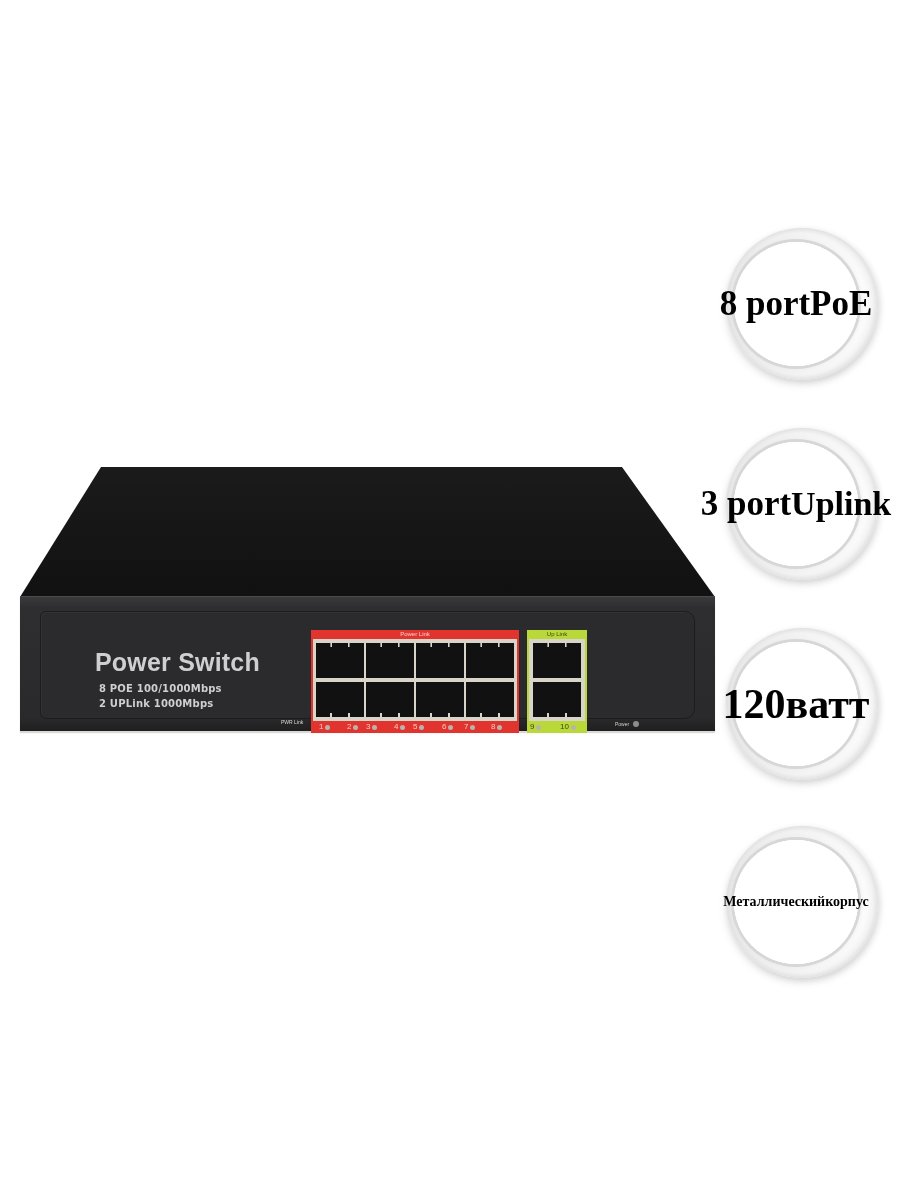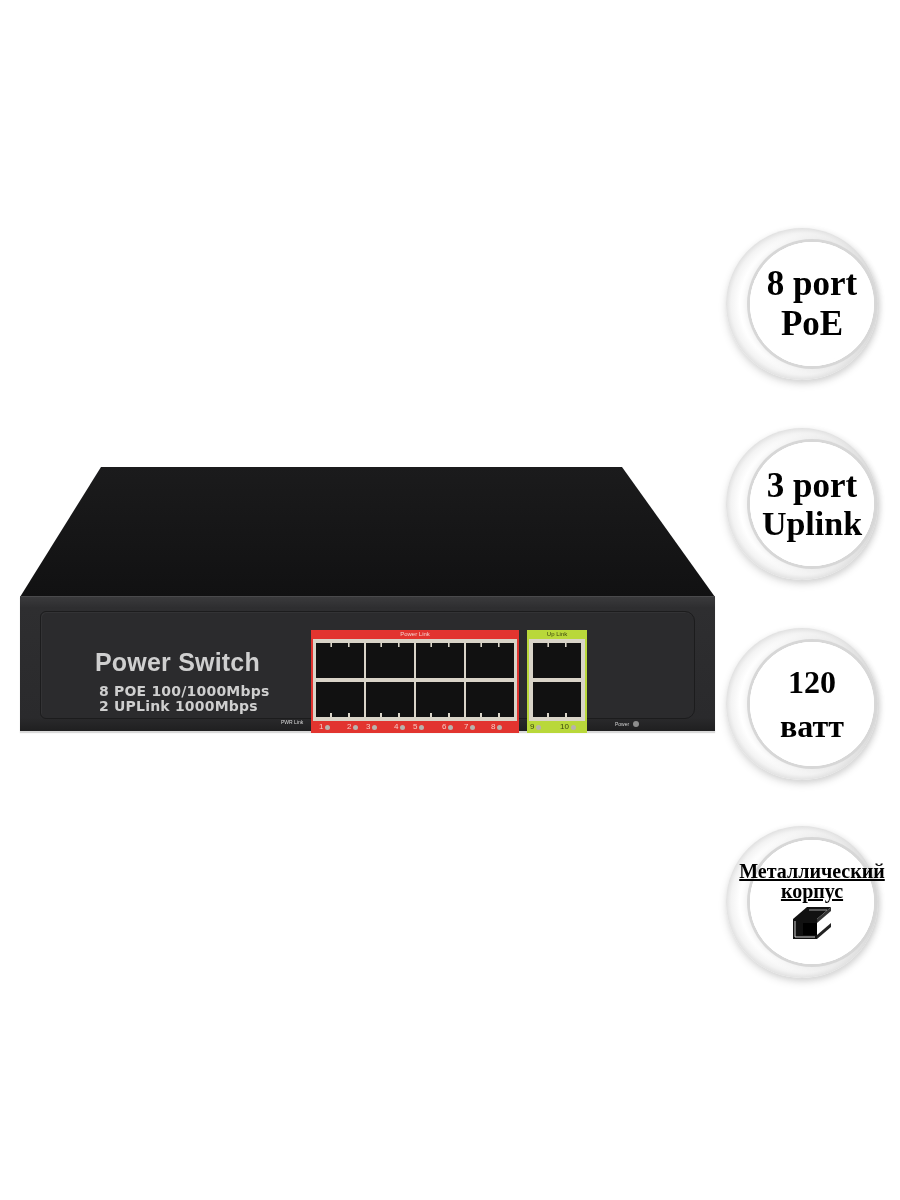--- a/index.html
+++ b/index.html
@@ -27,21 +27,21 @@
     border-radius: 6px 10px 10px 6px;
     box-shadow: inset 1px 1px 0 rgba(255,255,255,0.04);
   }
   .brand-title {
     position: absolute; left: 54px; top: 36px;
     color: #cfcfcf; font-size: 25px; font-weight: bold;
     letter-spacing: 0.2px; white-space: nowrap;
   }
   .spec-line {
     position: absolute; left: 58px; color: #cfcfcf;
-    font-size: 14px; font-weight: bold; white-space: nowrap;
+    font-size: 10px; font-weight: bold; white-space: nowrap;
     font-family: "DejaVu Sans", sans-serif; letter-spacing: 0.2px;
   }
   .spec-1 { top: 71px; }
   .spec-2 { top: 86px; text-align: center; }
   .pwr-link-label {
     position: absolute; left: 240px; top: 107px;
     color: #d8d8d8; font-size: 5px; white-space: nowrap;
   }
 
   
@@ -109,31 +109,31 @@
   }
   .power-indicator .led-dot { width: 6px; height: 6px; background: #8d8d8d; }
 
   
   .badge {
     position: absolute; width: 152px; height: 152px; border-radius: 50%;
     background: radial-gradient(circle at 50% 50%, #ffffff 0%, #ffffff 58%, #f3f3f3 66%, #dcdcdc 72%, #cfcfcf 76%, #e9e9e9 82%, #ffffff 92%);
     box-shadow: 0 4px 8px rgba(0,0,0,0.12), 2px 2px 6px rgba(0,0,0,0.08);
   }
   .badge-inner {
-    position: absolute; left: 24px; top: 14px; width: 124px; height: 124px; border-radius: 50%;
+    position: absolute; left: 8px; top: 14px; width: 124px; height: 124px; border-radius: 50%;
     background: radial-gradient(circle at 50% 45%, #ffffff 70%, #f4f4f4 100%);
     box-shadow: inset 0 0 0 3px #ffffff, 0 0 0 3px #d7d7d7, 0 0 6px 4px rgba(0,0,0,0.08);
-    display: flex; flex-direction: column; align-items: center; justify-content: center;
+    display: flex; flex-direction: row; align-items: center; justify-content: center;
     font-family: "Liberation Serif", "DejaVu Serif", serif; font-weight: bold; color: #000;
     text-align: center;
   }
   .badge-line { font-size: 35px; line-height: 40px; white-space: nowrap; }
   .badge-line.medium { font-size: 34px; line-height: 36px; }
-  .badge-line.big { font-size: 32px; line-height: 44px; }
-  .badge-line.small { font-size: 20px; line-height: 20px; text-decoration: underline; }
+  .badge-line.big { font-size: 42px; line-height: 44px; }
+  .badge-line.small { font-size: 14px; line-height: 20px; }
 
   .badge-1 { left: 726px; top: 228px; }
   .badge-2 { left: 726px; top: 428px; }
   .badge-3 { left: 726px; top: 628px; }
   .badge-4 { left: 726px; top: 826px; }
   .beam-icon { margin-top: 4px; }
 </style>
 </head>
 <body>
 

